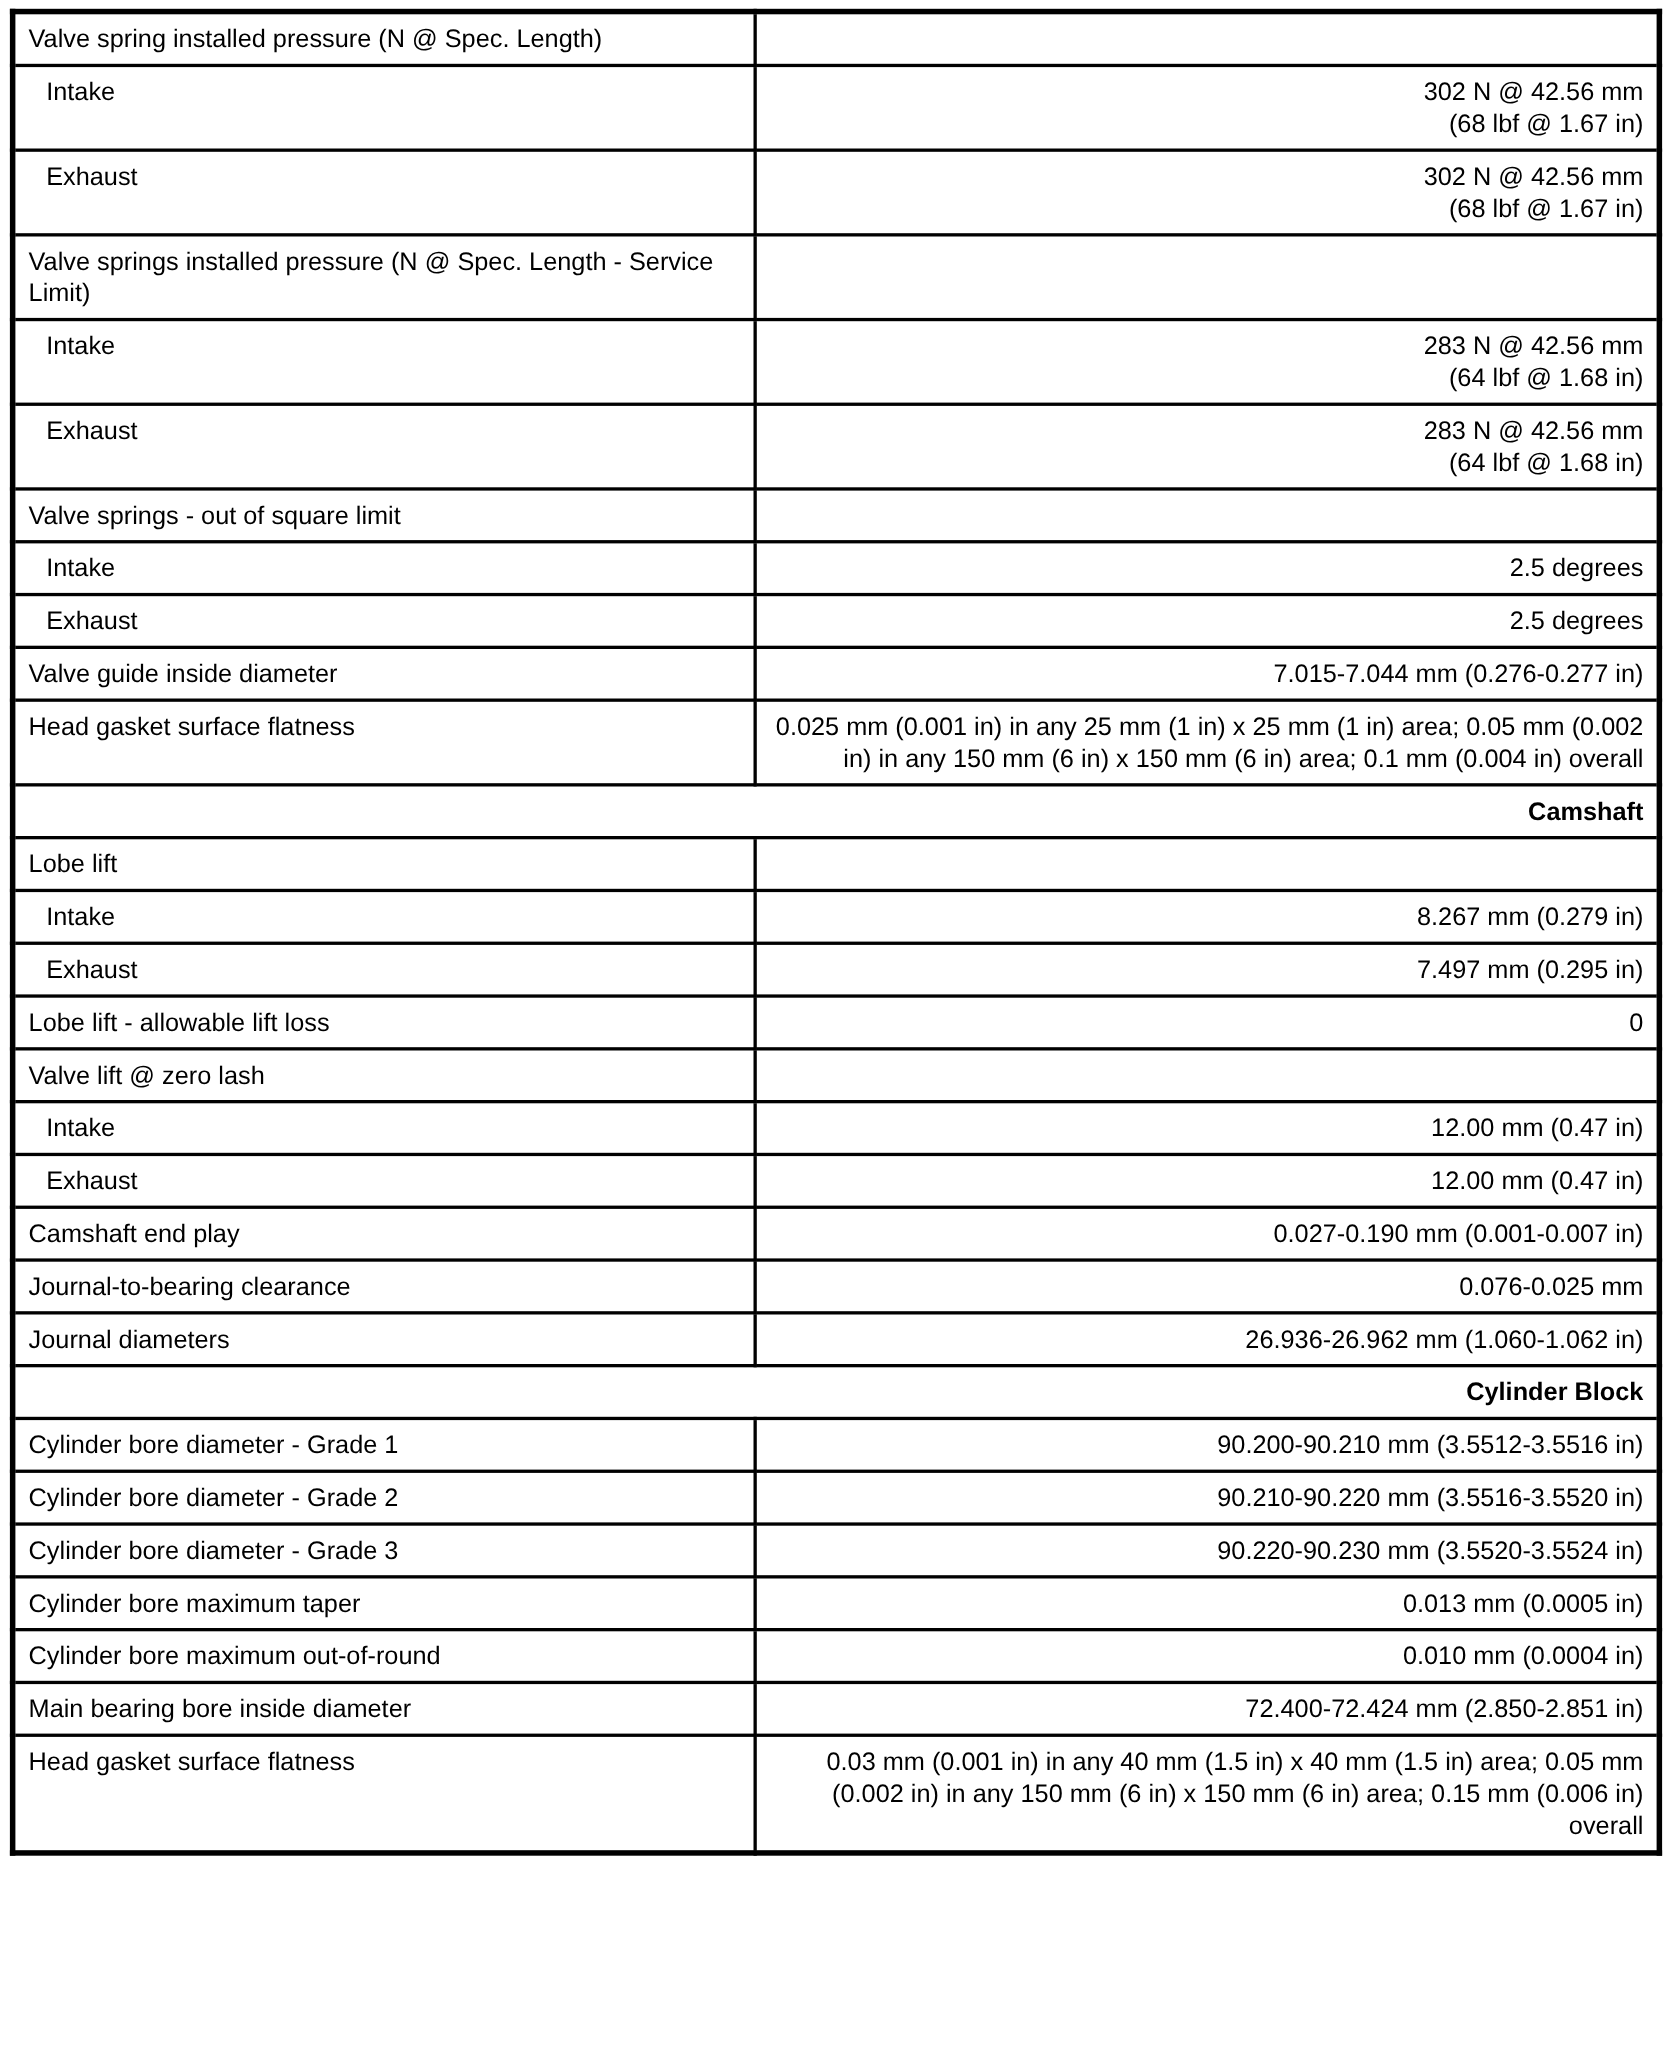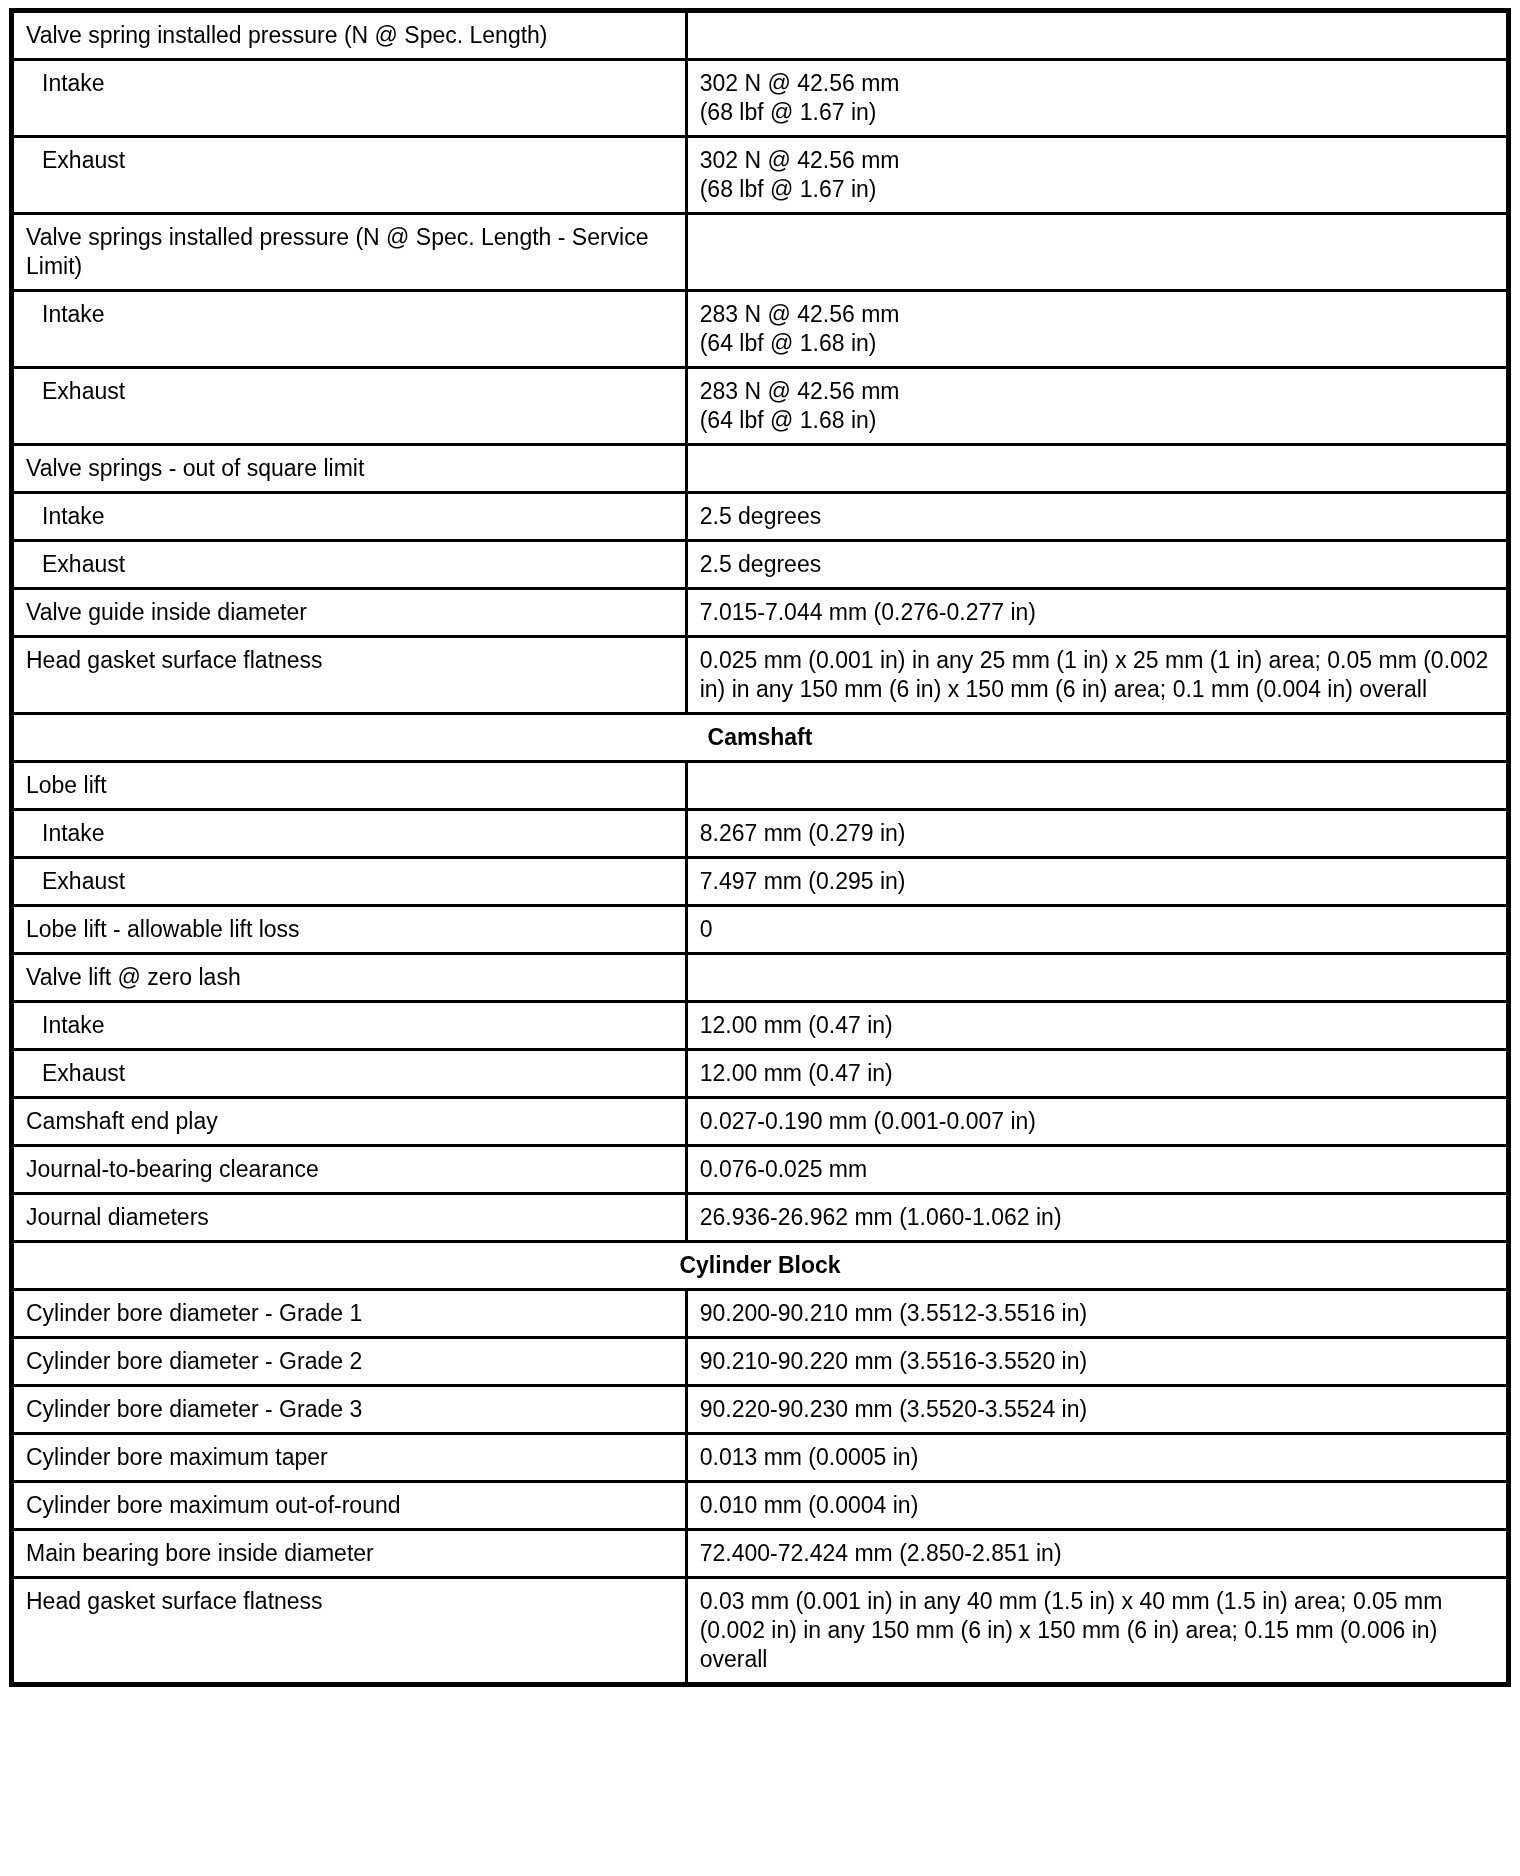--- a/index.html
+++ b/index.html
@@ -30,26 +30,26 @@
     word-wrap: break-word;
   }
   td.label-cell {
     width: 43.2%;
     text-align: left;
   }
   td.label-cell.indent {
     padding-left: 28px;
   }
   td.value-cell {
-    text-align: left;
+    text-align: right;
     white-space: pre-line;
   }
   td.section-cell {
     font-weight: bold;
-    text-align: center;
+    text-align: right;
   }
 </style>
 </head>
 <body>
 
 <div class="page">
   <table class="spec-table">
     <tbody id="spec-tbody">
         <tr>
           <td class="label-cell">Valve spring installed pressure (N @ Spec. Length)</td>

